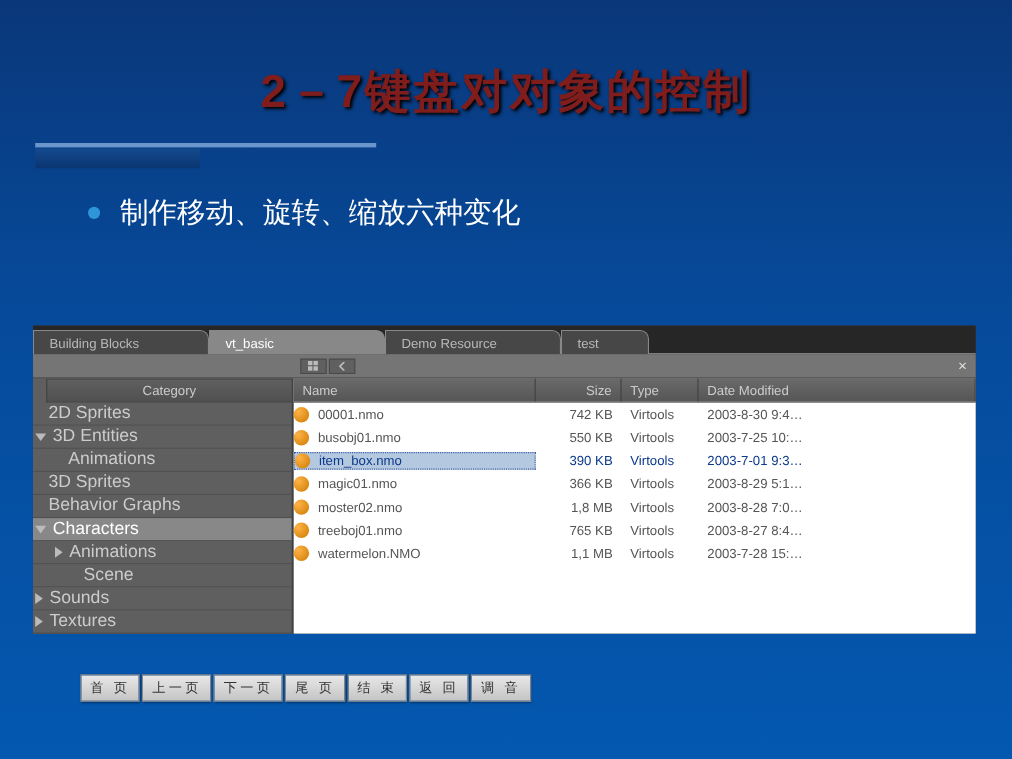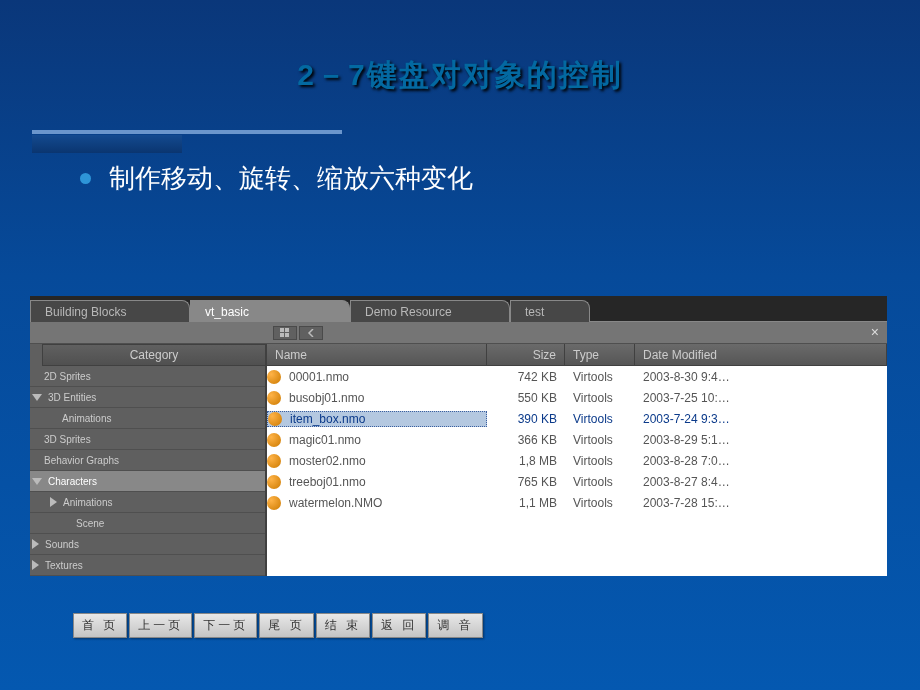--- a/index.html
+++ b/index.html
@@ -4,22 +4,22 @@
 <style>
 * { box-sizing: border-box; margin: 0; padding: 0; }
 body {
   width: 920px; height: 690px;
   background: linear-gradient(180deg, #0a377a 0%, #064a9a 40%, #0458b0 100%);
   font-family: "Microsoft YaHei", Arial, sans-serif;
   overflow: hidden; position: relative;
 }
 .title {
   text-align: center; padding-top: 55px; padding-bottom: 10px;
-  font-size: 30px; font-weight: bold;
-  color: #0369a1; text-shadow: 2px 2px 3px #000;
+  font-size: 42px; font-weight: bold;
+  color: #7f1d1d; text-shadow: 2px 2px 3px #000;
   letter-spacing: 2px;
 }
 .decor-line {
   position: absolute; top: 130px; left: 32px;
   width: 310px; height: 4px; background: #6b96cc;
 }
 .decor-rect {
   position: absolute; top: 135px; left: 32px;
   width: 150px; height: 18px;
   background: linear-gradient(180deg, #144a8f, #0a3570);
@@ -64,21 +64,21 @@
 }
 .body-row { display: flex; }
 .sidebar { width: 237px; background: #5f5f5f; border-right: 2px solid #404040; }
 .category-header {
   height: 22px; text-align: right; color: #ccc; font-size: 12px;
   background: linear-gradient(180deg, #606060, #505050);
   border: 1px solid #404040; border-right: none;
   display: flex; align-items: center; justify-content: center; margin-left: 12px;
 }
 .cat-item {
-  height: 21px; font-size: 10px; color: #ccc;
+  height: 21px; font-size: 16px; color: #ccc;
   display: flex; align-items: center; padding-left: 14px;
   background: #5f5f5f; border-bottom: 1px solid #4f4f4f;
 }
 .cat-item.child { padding-left: 32px; }
 .cat-item.grandchild { padding-left: 46px; }
 .cat-item.selected { background: #888; color: #fff; }
 .triangle-down {
   display: inline-block; width: 0; height: 0;
   border-left: 5px solid transparent; border-right: 5px solid transparent;
   border-top: 7px solid #bbb; margin-right: 6px; margin-left: -12px;
@@ -220,21 +220,21 @@
             <div class="file-type-cell">Virtools</div>
             <div class="file-date-cell">2003-7-25 10:…</div>
           </div>
           <div class="file-row selected">
             <div class="file-name-cell">
               <span class="file-icon"></span>
               <span>item_box.nmo</span>
             </div>
             <div class="file-size-cell">390 KB</div>
             <div class="file-type-cell">Virtools</div>
-            <div class="file-date-cell">2003-7-24 9:3…</div>
+            <div class="file-date-cell">2003-7-01 9:3…</div>
           </div>
           <div class="file-row">
             <div class="file-name-cell">
               <span class="file-icon"></span>
               <span>magic01.nmo</span>
             </div>
             <div class="file-size-cell">366 KB</div>
             <div class="file-type-cell">Virtools</div>
             <div class="file-date-cell">2003-8-29 5:1…</div>
           </div>

